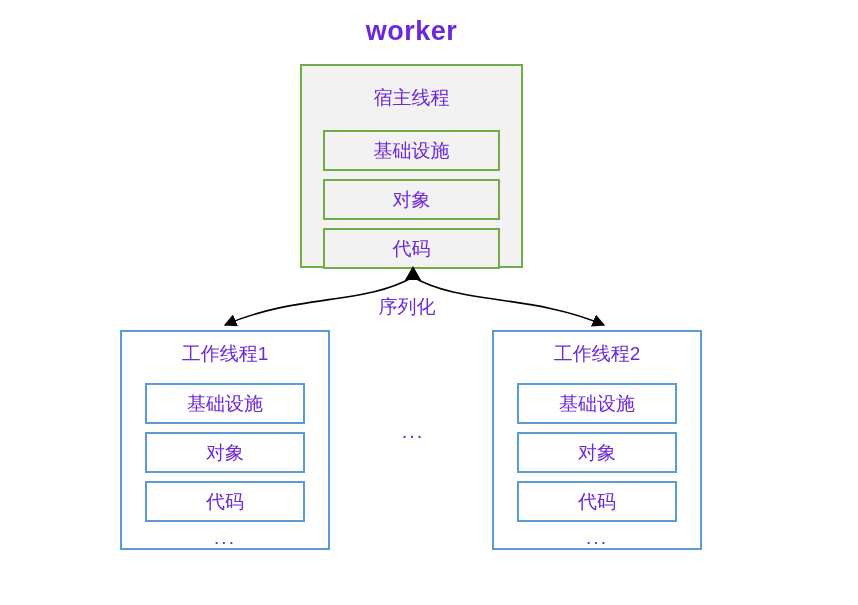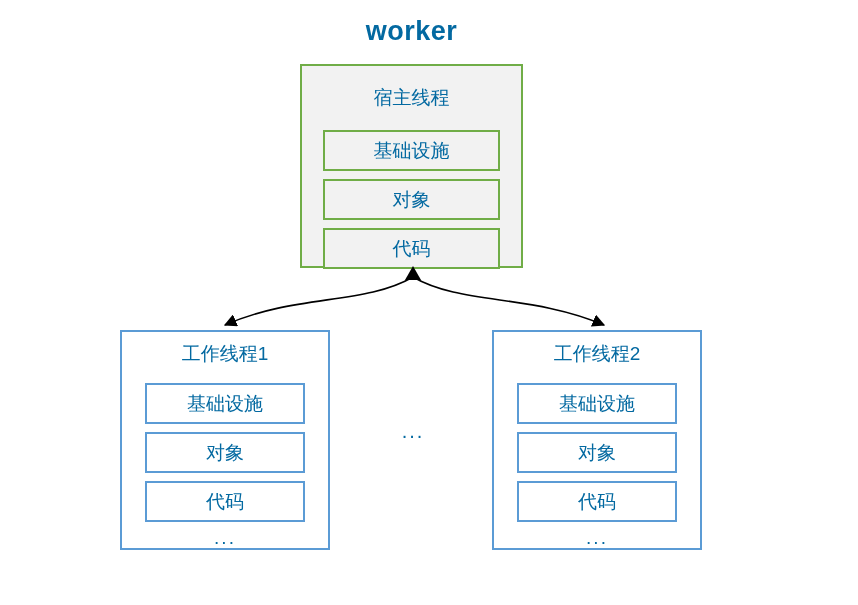--- a/index.html
+++ b/index.html
@@ -2,21 +2,21 @@
 <html><head>
 <meta charset="utf-8">
 <style>
   html, body { margin: 0; padding: 0; background: #ffffff; }
   .canvas {
     position: relative;
     width: 858px;
     height: 605px;
     background: #ffffff;
     font-family: "Liberation Sans", "DejaVu Sans", sans-serif;
-    color: #0369a1;
+    color: #6d28d9;
     overflow: hidden;
     --green: #70ad47;
     --gray: #f2f2f2;
     --blue: #5b9bd5;
     --wfill: #ffffff;
   }
   .diagram-title {
     position: absolute;
     left: 300px;
     top: 16px;
@@ -126,20 +126,21 @@
     <defs>
       <marker id="arrow-end" viewBox="0 0 10 10" refX="9" refY="5" markerWidth="8" markerHeight="8" orient="auto">
         <path d="M0,0 L10,5 L0,10 z" fill="#000000"></path>
       </marker>
     </defs>
     <polygon points="413,266 405,280 421,280" fill="#000000"></polygon>
     <path d="M413,277 C365,305 295,294 225,325" fill="none" stroke="#000000" stroke-width="1.6" marker-end="url(#arrow-end)"></path>
     <path d="M413,277 C461,305 531,294 604,325" fill="none" stroke="#000000" stroke-width="1.6" marker-end="url(#arrow-end)"></path>
   </svg>
 
+  <div class="edge-label">序列化</div>
 
   <div class="thread-box worker-box w1">
     <div class="thread-label">工作线程1</div>
     <div class="thread-item">基础设施</div>
     <div class="thread-item">对象</div>
     <div class="thread-item">代码</div>
     <div class="box-ellipsis">...</div>
   </div>
 
   <div class="thread-box worker-box w2">

